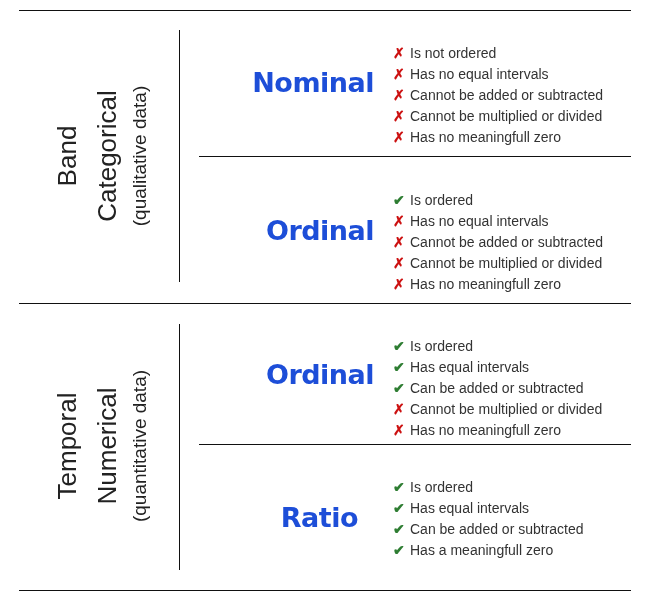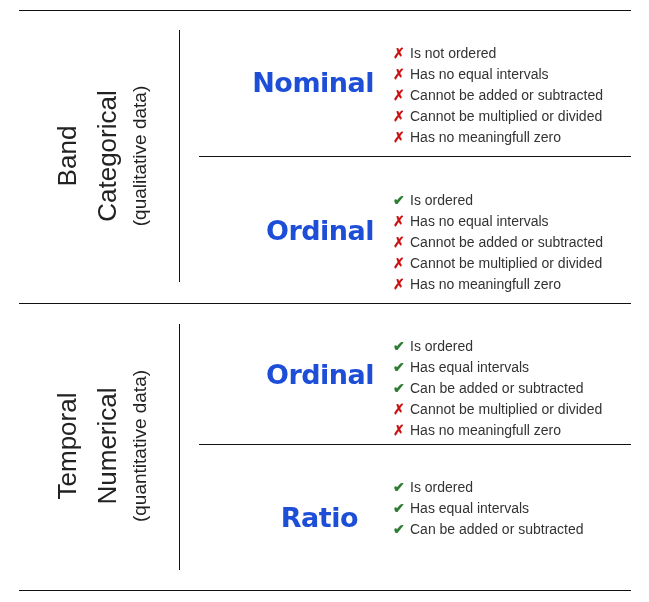--- a/index.html
+++ b/index.html
@@ -142,13 +142,14 @@
   <li><span class="mark yes">✔</span><span>Can be added or subtracted</span></li>
   <li><span class="mark no">✗</span><span>Cannot be multiplied or divided</span></li>
   <li><span class="mark no">✗</span><span>Has no meaningfull zero</span></li>
 </ul>
 
 <div class="type-title" style="left:188px; top:503px;">Ratio</div>
 <ul class="props" style="top:465px;">
   <li><span class="mark yes">✔</span><span>Is ordered</span></li>
   <li><span class="mark yes">✔</span><span>Has equal intervals</span></li>
   <li><span class="mark yes">✔</span><span>Can be added or subtracted</span></li>
+  <li><span class="mark yes">✔</span><span>Has a meaningfull zero</span></li>
 </ul>
 
 </body></html>

